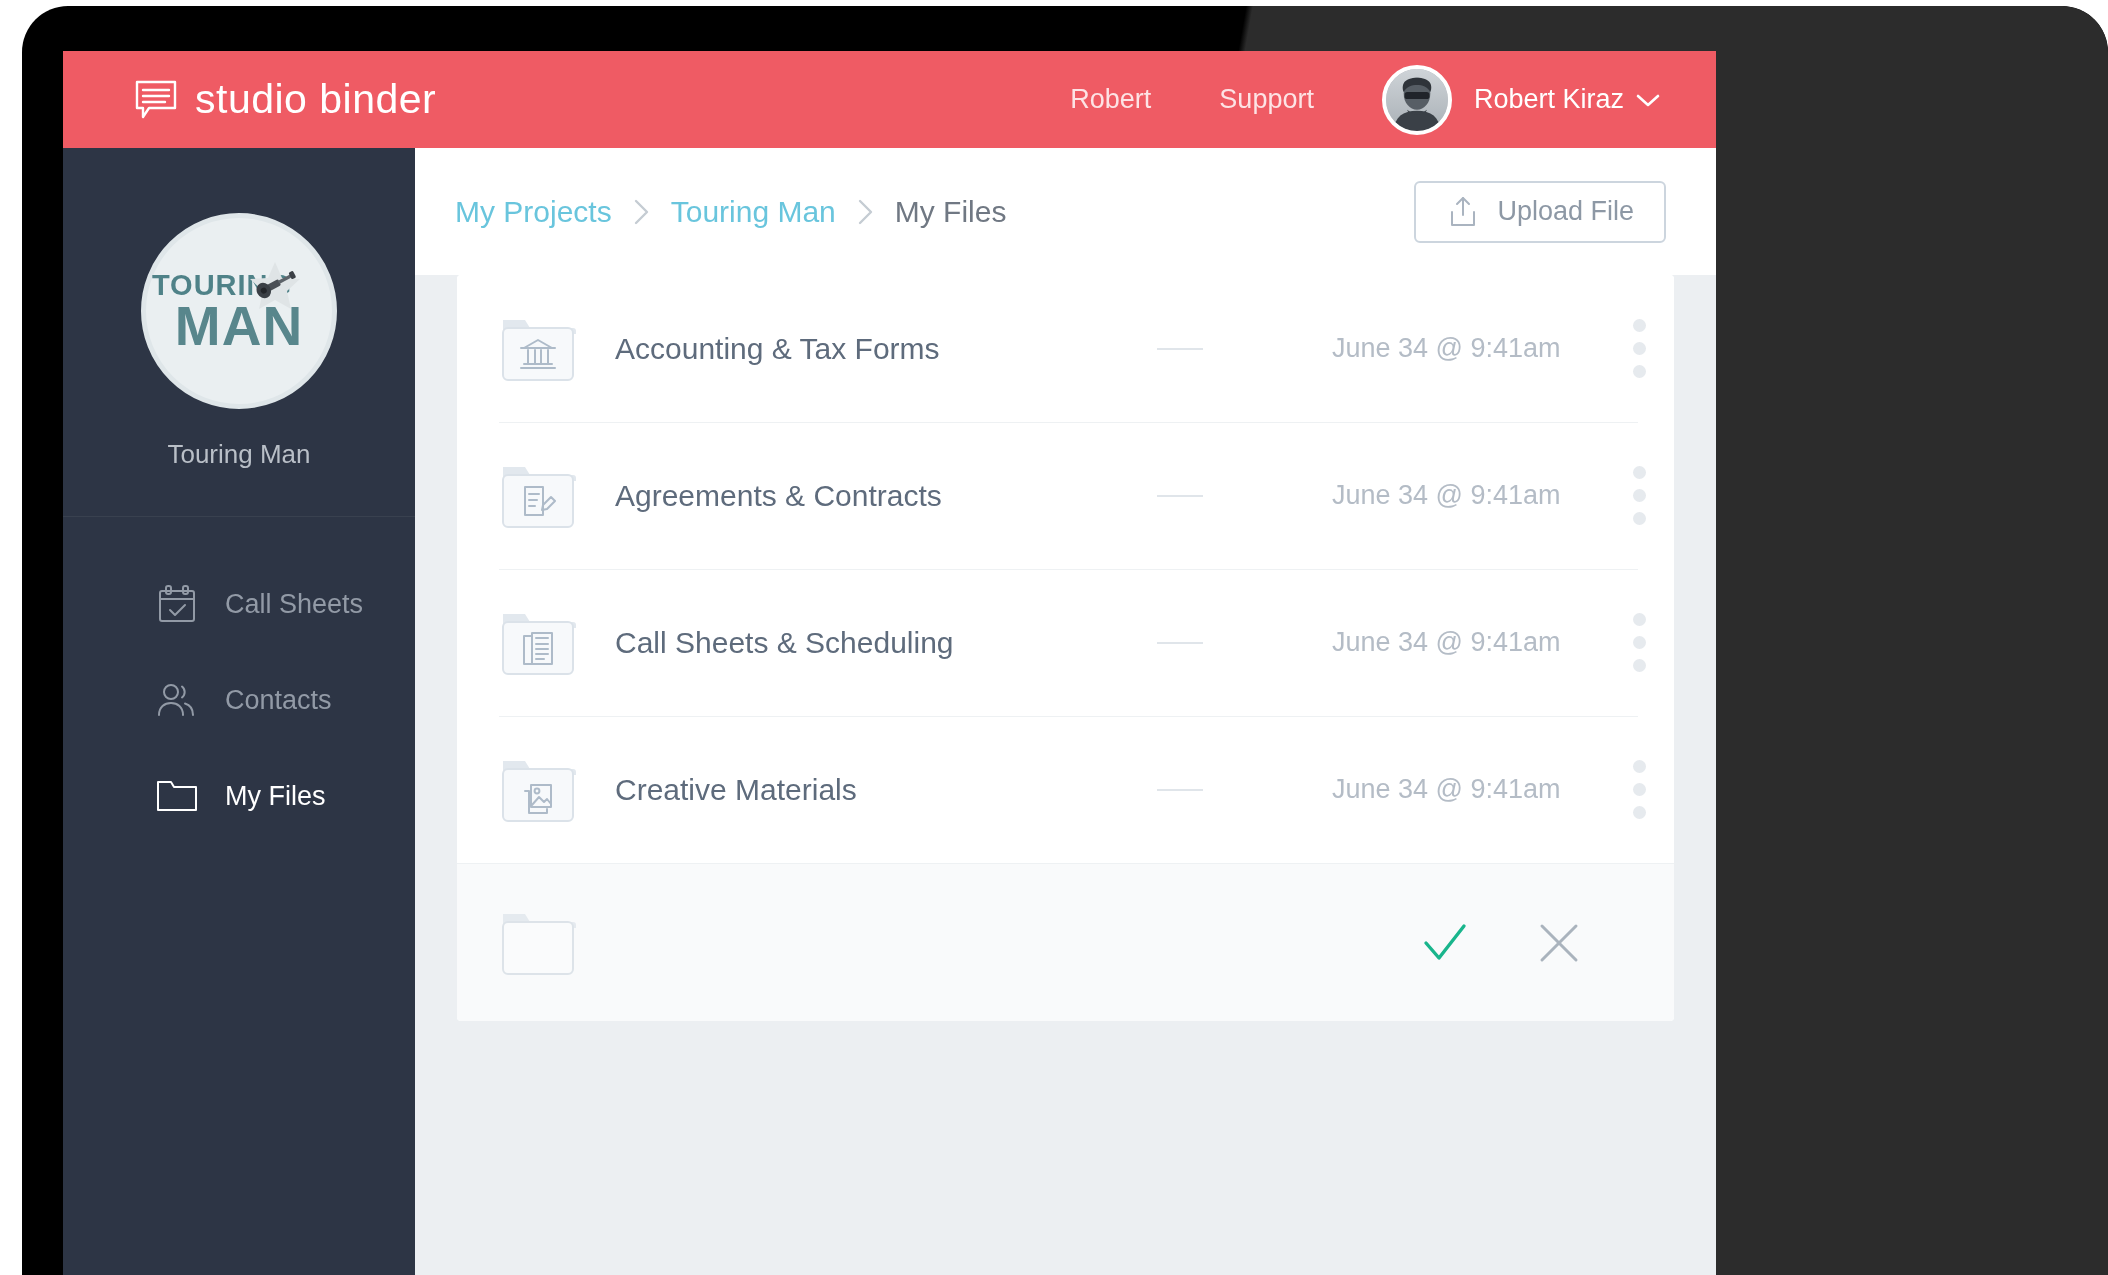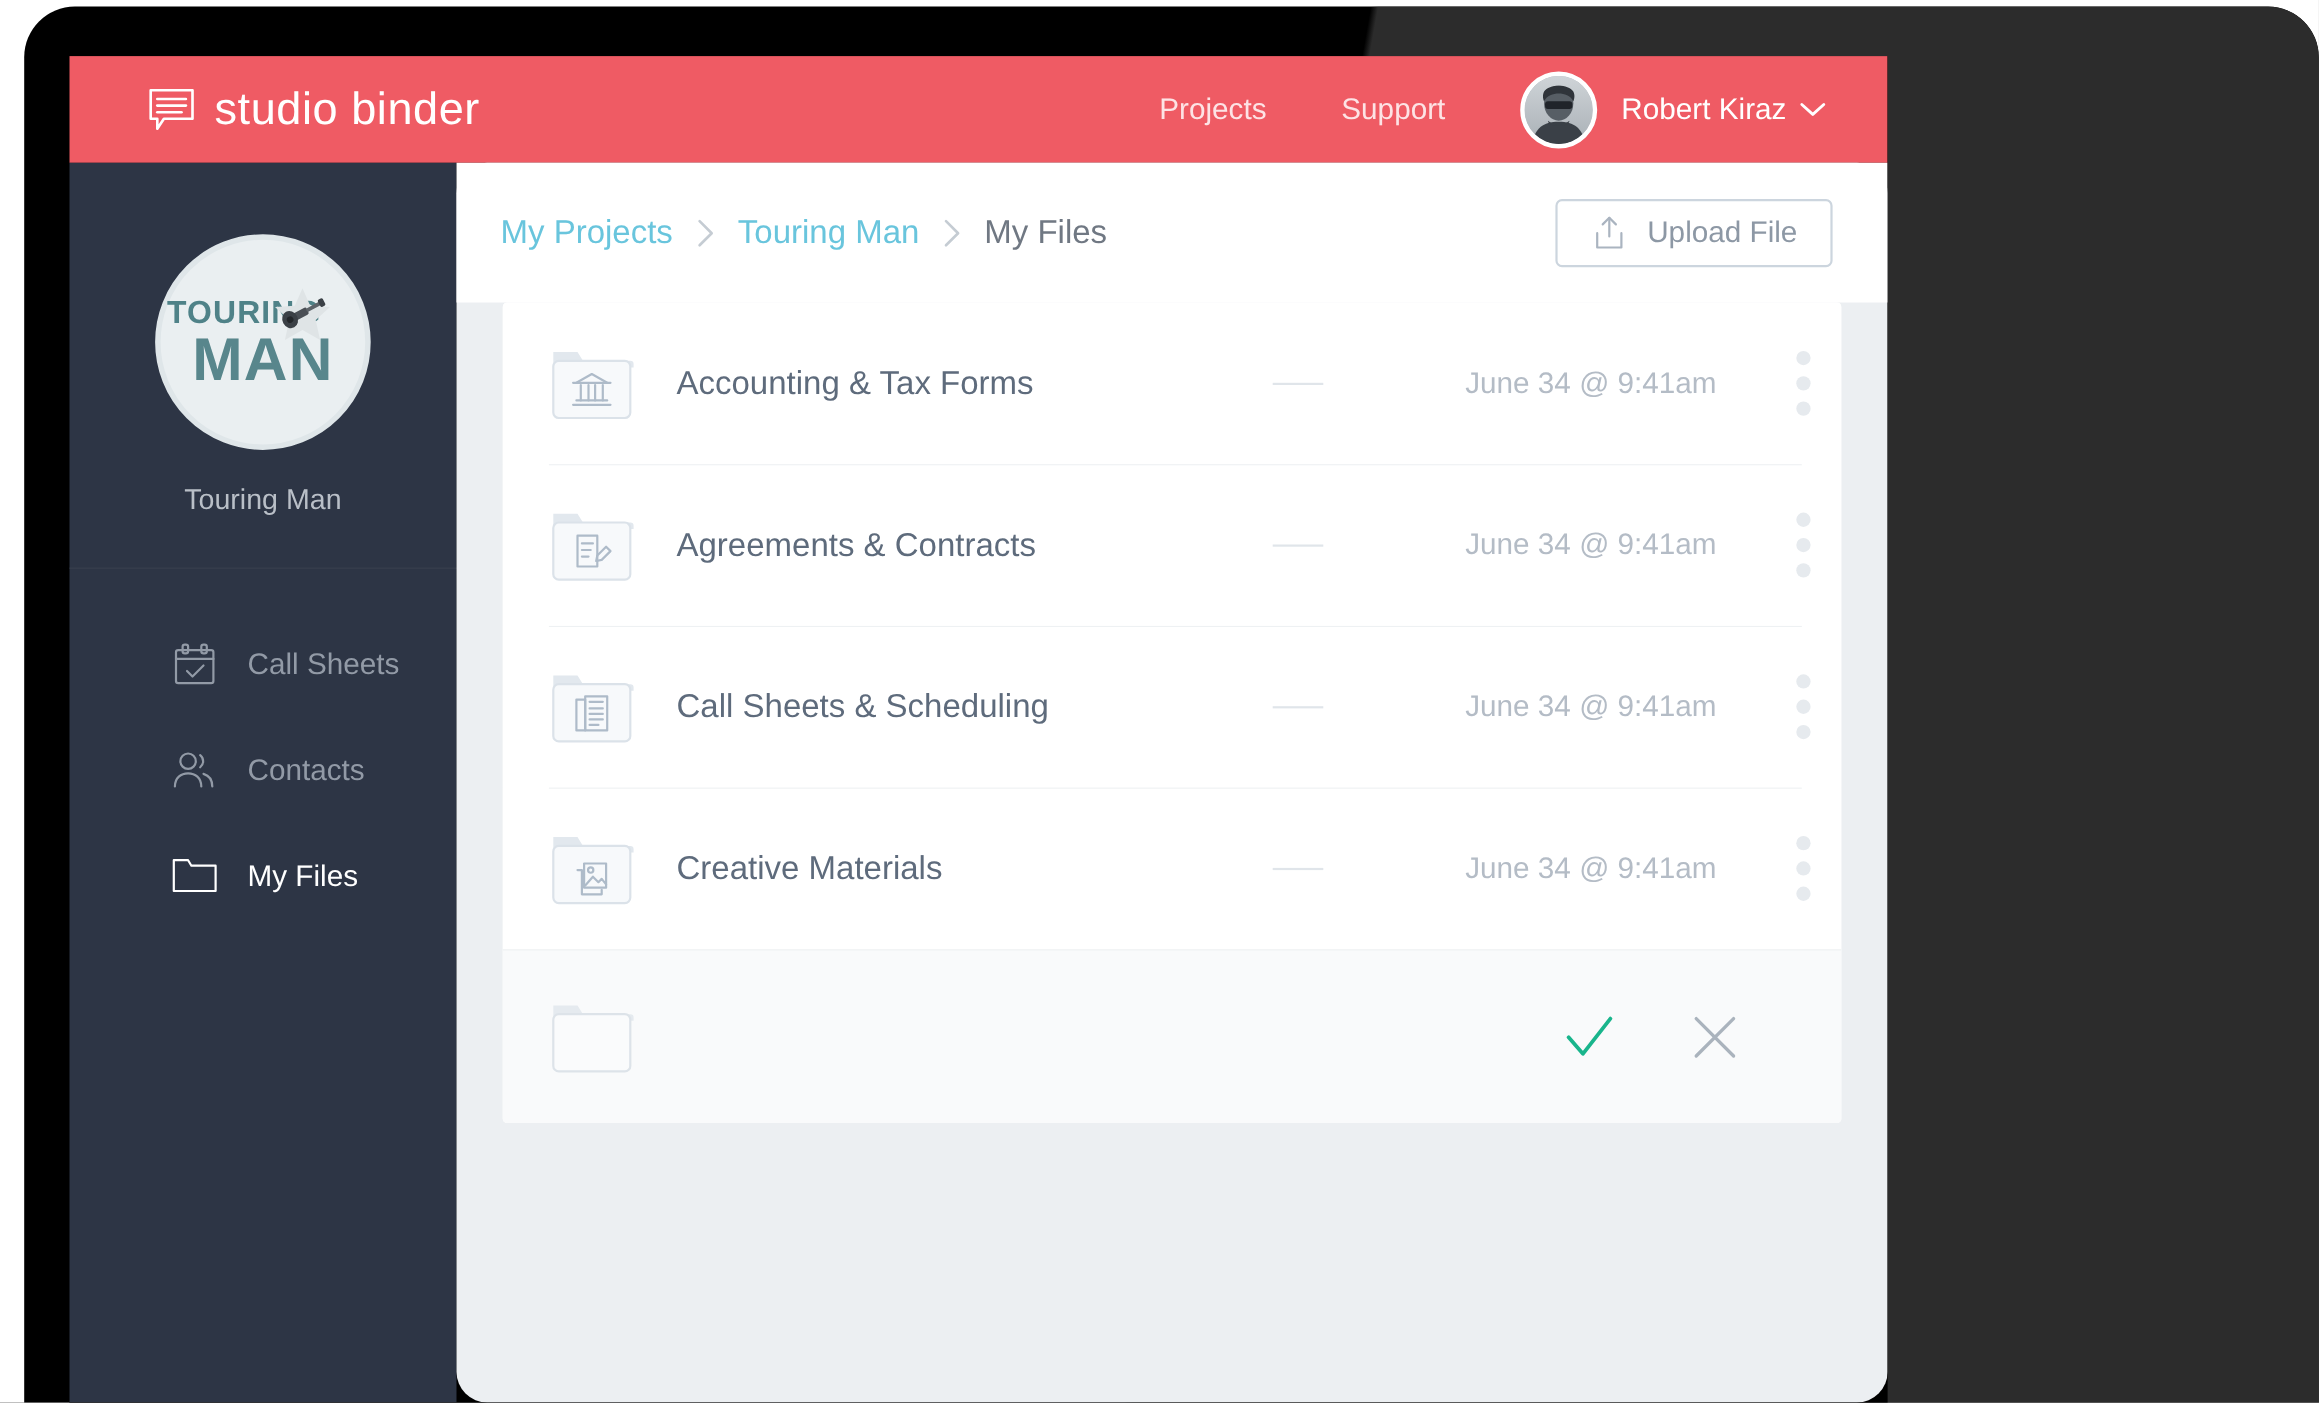--- a/index.html
+++ b/index.html
@@ -114,21 +114,20 @@
   .nav-item.muted .nav-label { color: #929aa6; }
   .nav-item.muted .nav-icon svg { stroke: #929aa6; }
   .nav-item.active .nav-label { color: #ffffff; }
   .nav-item.active .nav-icon svg { stroke: #ffffff; }
 
   
   #content {
     position: absolute; left: 352px; top: 97px;
     width: calc(100% - 352px); height: calc(100% - 97px);
     background: #eceff2;
-    border-radius: 28px;
   }
   #crumbbar {
     height: 127px; background: #ffffff;
     display: flex; align-items: center; padding: 0 0 0 40px;
   }
   #breadcrumb { display: flex; align-items: center; }
   .crumb { font-size: 30px; font-weight: 300; white-space: nowrap; }
   .crumb.link { color: #69c5dd; }
   .crumb.current { color: #707883; }
   .crumb-sep {
@@ -221,21 +220,21 @@
           <path d="M4 4h38v26H16l-6 9v-9H4z"></path>
           <path d="M10 12h26"></path>
             <path d="M10 18h26"></path>
             <path d="M10 24h22"></path>
         </svg>
       </span>
       <span id="brand-name">studio binder</span>
     </div>
 
     <div id="topbar-right">
-      <span class="topbar-link">Projects</span>
+      <span class="topbar-link">Robert</span>
       <span class="topbar-link">Support</span>
       <span id="avatar">
         <svg viewBox="0 0 70 70">
           <defs>
             <clipPath id="avclip">
                 <circle cx="35" cy="35" r="35"></circle>
               </clipPath>
             <linearGradient id="avbg" x1="0" y1="0" x2="0" y2="1">
               <stop offset="0%" stop-color="#cfd4d8"></stop>
                 <stop offset="100%" stop-color="#a9b0b6"></stop>

